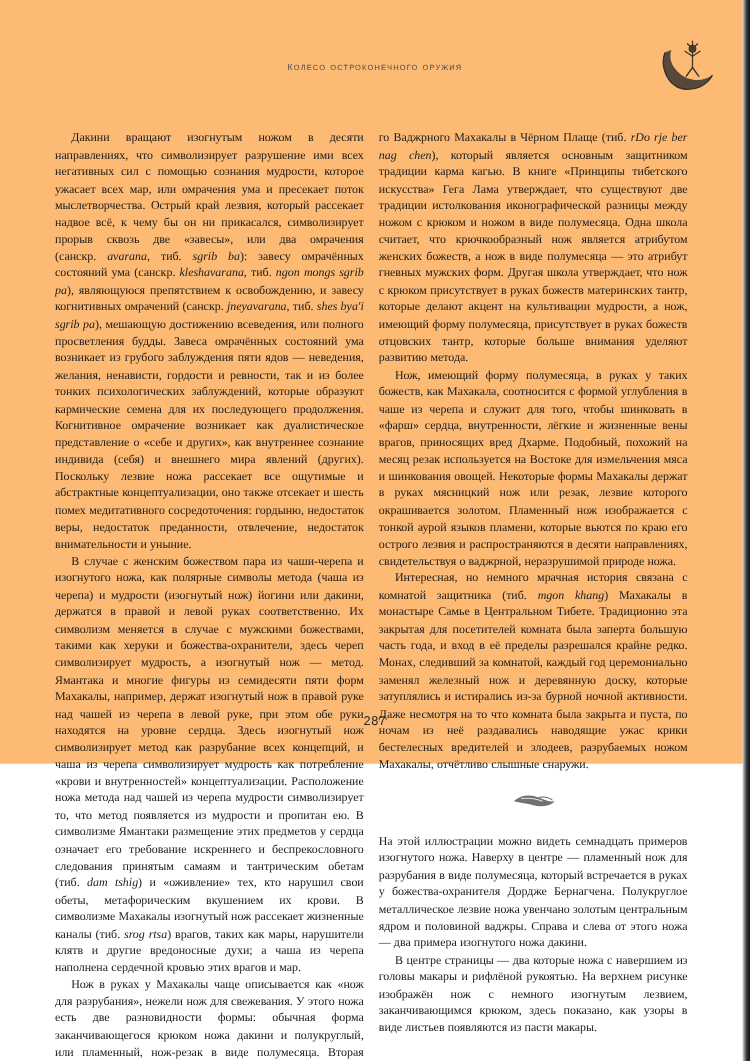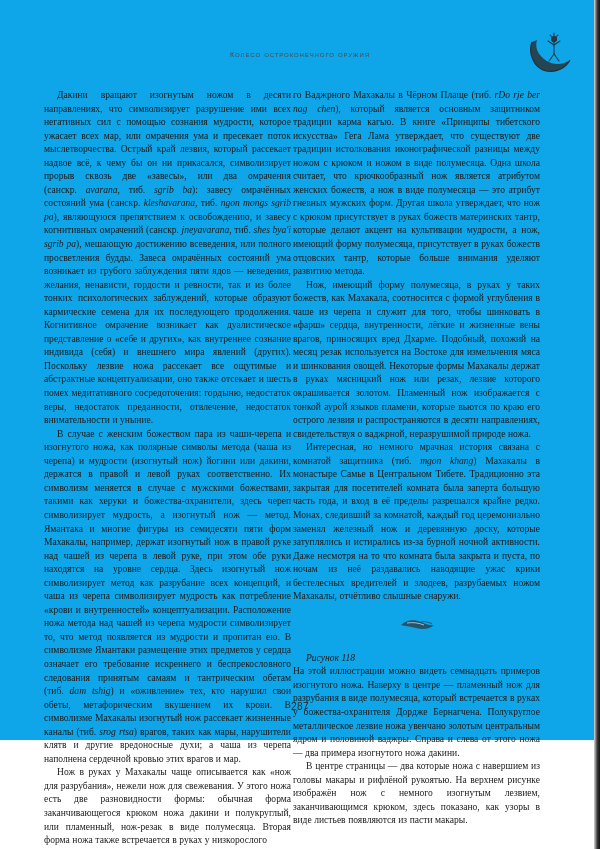--- a/index.html
+++ b/index.html
@@ -13,22 +13,22 @@
     position: relative;
     font-family: "Liberation Serif", "DejaVu Serif", serif;
     color: #1a1a1a;
     overflow: hidden;
   }
 
   .page {
     position: absolute;
     inset: 0;
     width: 600px;
-    height: 740px;
-    background: #0ea5e9;
+    height: 611px;
+    background: #fdba74;
   }
 
   
   .scan-edge {
     position: absolute;
     top: 0;
     right: 0;
     width: 6px;
     height: 849px;
     background: linear-gradient(to right, #d8d8d8 0%, #3a3a3a 55%, #111 100%);
@@ -56,26 +56,26 @@
     top: 30px;
     right: 22px;
     width: 52px;
     height: 46px;
     opacity: 0.88;
   }
 
   
   .columns {
     position: absolute;
-    top: 88px;
+    top: 104px;
     left: 44px;
     width: 512px;
     height: 690px;
     display: flex;
-    gap: 2px;
+    gap: 12px;
   }
   .col {
     width: 247px;
     position: relative;
   }
   .col p {
     margin: 0;
     text-align: justify;
     text-justify: inter-word;
     font-size: 9.55px;
@@ -169,21 +169,20 @@
       </p>
 
       <div class="ornament">
         <svg viewBox="0 0 40 16" width="40" height="16" xmlns="http://www.w3.org/2000/svg">
           <path d="M4 8 C9 3, 17 2, 24 5 C29 7, 33 9, 37 8 C33 12, 26 13, 19 11 C13 9.5, 8 9, 4 8 Z" fill="#2f2f2f" opacity="0.85"></path>
           <path d="M10 6 C16 5, 22 6, 27 8" fill="none" stroke="#fdfdfd" stroke-width="0.7"></path>
           <path d="M24 5 C28 4, 32 5, 35 7" fill="none" stroke="#2f2f2f" stroke-width="0.8"></path>
         </svg>
       </div>
 
-      <p class="fig-caption-title">Рисунок 118</p>
       <p class="noindent">На этой иллюстрации можно видеть семнадцать примеров изогнутого ножа. Наверху в центре — пламенный нож для разрубания в виде полумесяца, который встречается в руках у божества-охранителя Дордже Бернагчена. Полукруглое металлическое лезвие ножа увенчано золотым центральным ядром и половиной ваджры. Справа и слева от этого ножа — два примера изогнутого ножа дакини.</p>
       <p>В центре страницы — два которые ножа с навершием из головы макары и рифлёной рукоятью. На верхнем рисунке изображён нож с немного изогнутым лезвием, заканчивающимся крюком, здесь показано, как узоры в виде листьев появляются из пасти макары.</p>
     </div>
 
   </div>
 
   <div class="folio">287</div>
 
 </div>
 

